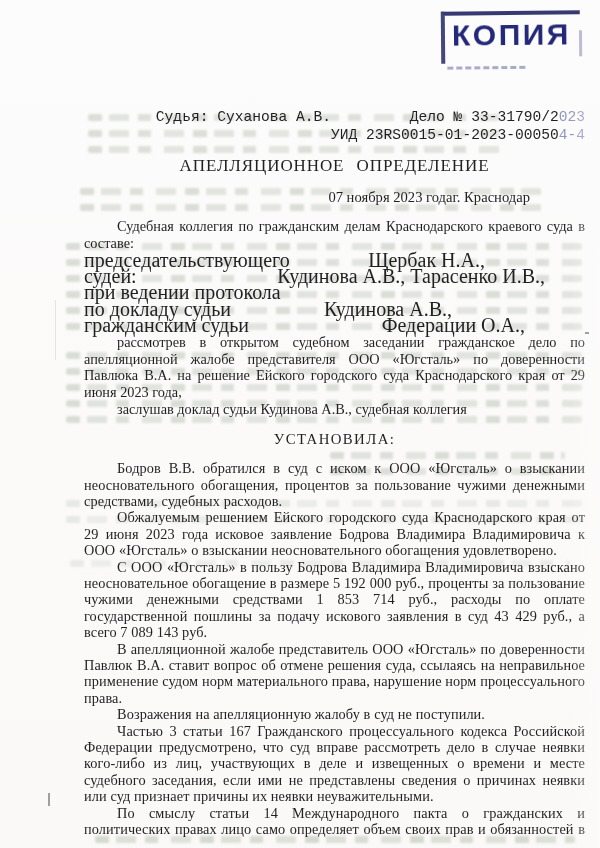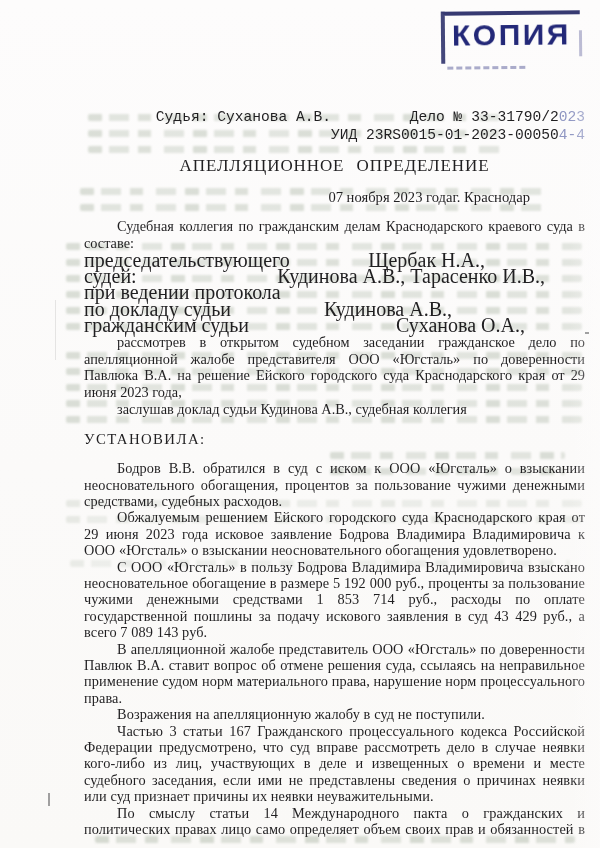--- a/index.html
+++ b/index.html
@@ -31,21 +31,21 @@
   
   .intro{margin:12px 0 0 0;font-size:14.3px;line-height:16.8px;
     text-align:justify;text-indent:33px;}
   .prow{display:flex;justify-content:space-between;font-size:20px;line-height:16.4px;}
   .pname.m0{margin-right:100px;}
   .pname.m1{margin-right:40px;}
   .pname.m2{margin-right:133px;}
   .pname.m4{margin-right:60px;}
   
   p.pre{margin:0;font-size:14.3px;line-height:16.9px;text-align:justify;text-indent:33px;}
-  .ruling{margin-top:12px;text-align:left;font-size:14.8px;line-height:18px;letter-spacing:1.4px;}
+  .ruling{margin-top:12px;text-align:center;font-size:14.8px;line-height:18px;letter-spacing:1.4px;}
   .bodyblock{margin-top:12px;}
   p.bp{margin:0;font-size:14.3px;line-height:16.4px;text-align:justify;text-indent:33px;
     letter-spacing:.1px;}
   p.bp.cut{text-align-last:justify;}
   
   .stamp{
     position:absolute;z-index:4;left:441px;top:11px;width:139px;height:52px;
     border-top:4px solid rgba(28,32,95,.88);
     border-left:4px solid rgba(28,32,95,.82);
     transform:rotate(-.6deg);
@@ -163,21 +163,21 @@
       <div class="prow">
         <span>при ведении протокола</span>
         <span class="pname"></span>
       </div>
       <div class="prow">
         <span>по докладу судьи</span>
         <span class="pname m2">Кудинова А.В.,</span>
       </div>
       <div class="prow">
         <span>гражданским судьи</span>
-        <span class="pname m4">Суханова О.А.,</span>
+        <span class="pname m4">Федерации О.А.,</span>
       </div>
     </div>
 
     <p class="pre">рассмотрев в открытом судебном заседании гражданское дело по апелляционной жалобе представителя ООО «Югсталь» по доверенности Павлюка В.А. на решение Ейского городского суда Краснодарского края от 29 июня 2023 года,</p>
     <p class="pre">заслушав доклад судьи Кудинова А.В., судебная коллегия</p>
 
     <div class="ruling">УСТАНОВИЛА:</div>
 
     <div class="bodyblock">
       <p class="bp">Бодров В.В. обратился в суд с иском к ООО «Югсталь» о взыскании неосновательного обогащения, процентов за пользование чужими денежными средствами, судебных расходов.</p>

